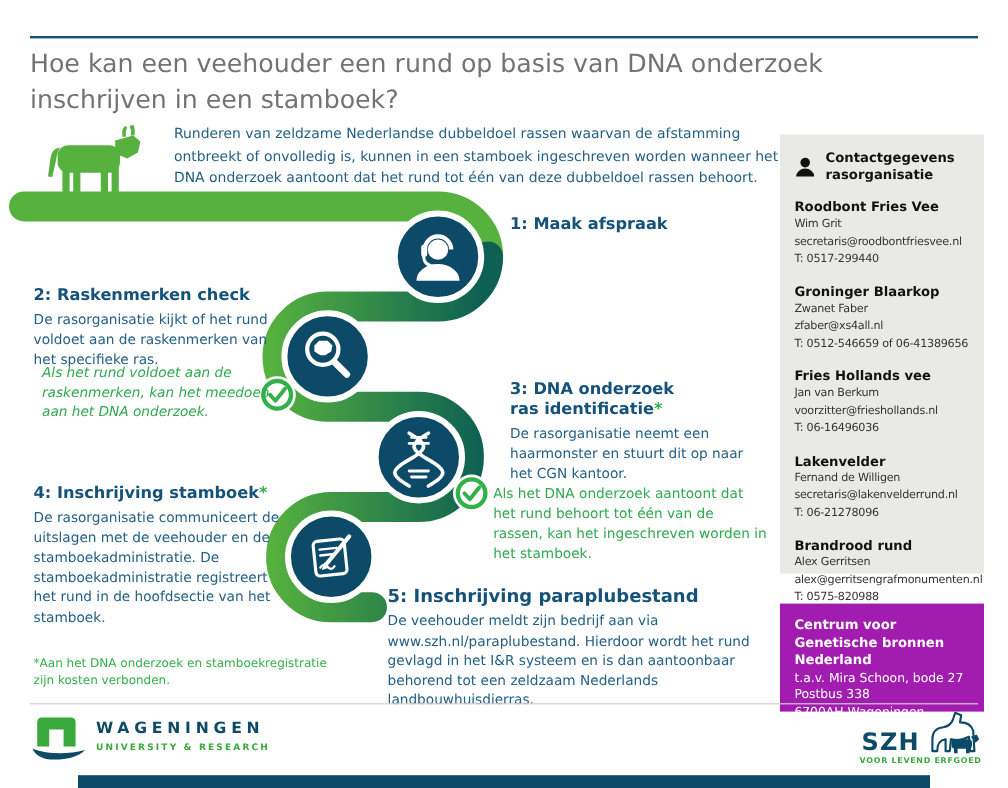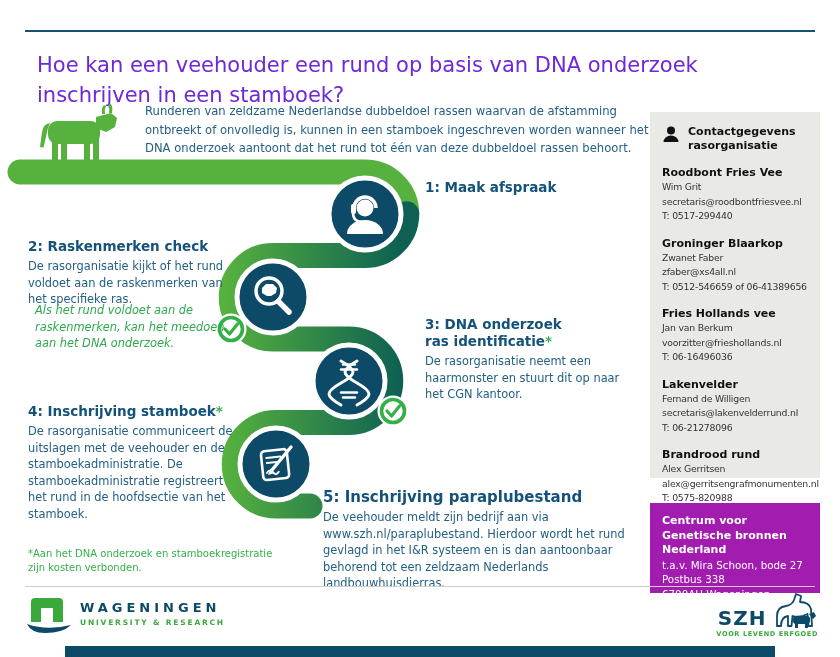--- a/index.html
+++ b/index.html
@@ -1,34 +1,34 @@
 <!DOCTYPE html>
 <html><head>
 <meta charset="utf-8">
 <style>
   html,body{margin:0;padding:0;background:#fff;}
   .canvas{position:relative;width:840px;height:657px;background:#fff;overflow:hidden;
           font-family:"DejaVu Sans","Liberation Sans",sans-serif;}
   .top-rule{position:absolute;left:25px;top:30px;width:790px;height:2px;background:#14527a;}
-  .page-title{position:absolute;left:25px;top:38px;width:770px;margin:12px;
-              font-size:21px;line-height:30px;font-weight:400;color:#6d28d9;}
+  .page-title{position:absolute;left:25px;top:38px;width:770px;margin:0;
+              font-size:21px;line-height:30px;font-weight:400;color:#737373;}
   .intro{position:absolute;left:145px;top:102px;width:515px;margin:0;
          font-size:11.6px;line-height:18.5px;color:#246085;}
   .flow-svg{position:absolute;left:0;top:0;}
   .step{position:absolute;}
   .step h2{margin:0 0 3px 0;font-size:13.5px;line-height:17px;font-weight:bold;color:#14527a;}
   .step .body{font-size:11.4px;line-height:16.5px;color:#246085;}
   .step-5 h2{font-size:15px;}
   .ast{color:#33b04a;font-weight:bold;}
   .green-note{position:absolute;font-size:11.4px;line-height:16.5px;color:#2fa84e;}
   .footnote{position:absolute;left:28px;top:547px;width:250px;
             font-size:10px;line-height:14px;color:#33b04a;}
   .sidebar{position:absolute;left:650px;top:112px;width:170px;height:366px;
            background:#e9e9e6;box-sizing:border-box;padding:13px 4px 10px 12px;}
-  .sb-header{display:flex;align-items:flex-start;gap:8px;}
+  .sb-header{display:flex;align-items:center;gap:8px;}
   .sb-header .label{font-size:11px;line-height:14px;font-weight:bold;color:#111;width:110px;}
   .entry{margin-top:12px;}
   .entry .breed{font-size:11px;line-height:15px;font-weight:bold;color:#111;}
   .entry .line{font-size:9.3px;line-height:14.5px;color:#333;letter-spacing:-0.2px;white-space:nowrap;}
   .cgn-box{position:absolute;left:650px;top:503px;width:170px;height:90px;background:#a21caf;
            box-sizing:border-box;padding:11px 8px 10px 12px;color:#fff;}
   .cgn-box .bold{font-size:11px;line-height:14.5px;font-weight:bold;}
   .cgn-box .line{font-size:10.3px;line-height:14.5px;}
   .footer-rule{position:absolute;left:25px;top:586px;width:790px;height:1px;background:#cfcfcc;}
   .wur-logo{position:absolute;left:25px;top:594px;display:flex;align-items:flex-start;}
@@ -142,20 +142,21 @@
     <div class="body">De rasorganisatie kijkt of het rund voldoet aan de raskenmerken van het specifieke ras.</div>
   </div>
 
   <div class="green-note" style="left:35px;top:302px;width:192px;font-style:italic;">Als het rund voldoet aan de raskenmerken, kan het meedoen aan het DNA onderzoek.</div>
 
   <div class="step" style="left:425px;top:316px;width:205px;">
     <h2 style="width:160px;"><span>3: DNA onderzoek ras identificatie</span><span class="ast">*</span></h2>
     <div class="body">De rasorganisatie neemt een haarmonster en stuurt dit op naar het CGN kantoor.</div>
   </div>
 
+  <div class="green-note" style="left:411px;top:403px;width:228px;">Als het DNA onderzoek aantoont dat het rund behoort tot één van de rassen, kan het ingeschreven worden in het stamboek.</div>
 
   <div class="step" style="left:28px;top:403px;width:205px;">
     <h2><span>4: Inschrijving stamboek</span><span class="ast">*</span></h2>
     <div class="body">De rasorganisatie communiceert de uitslagen met de veehouder en de stamboekadministratie. De stamboekadministratie registreert het rund in de hoofdsectie van het stamboek.</div>
   </div>
 
   <div class="step step-5" style="left:323px;top:489px;width:330px;">
     <h2><span>5: Inschrijving paraplubestand</span><span class="ast"></span></h2>
     <div class="body">De veehouder meldt zijn bedrijf aan via www.szh.nl/paraplubestand. Hierdoor wordt het rund gevlagd in het I&amp;R systeem en is dan aantoonbaar behorend tot een zeldzaam Nederlands landbouwhuisdierras.</div>
   </div>

